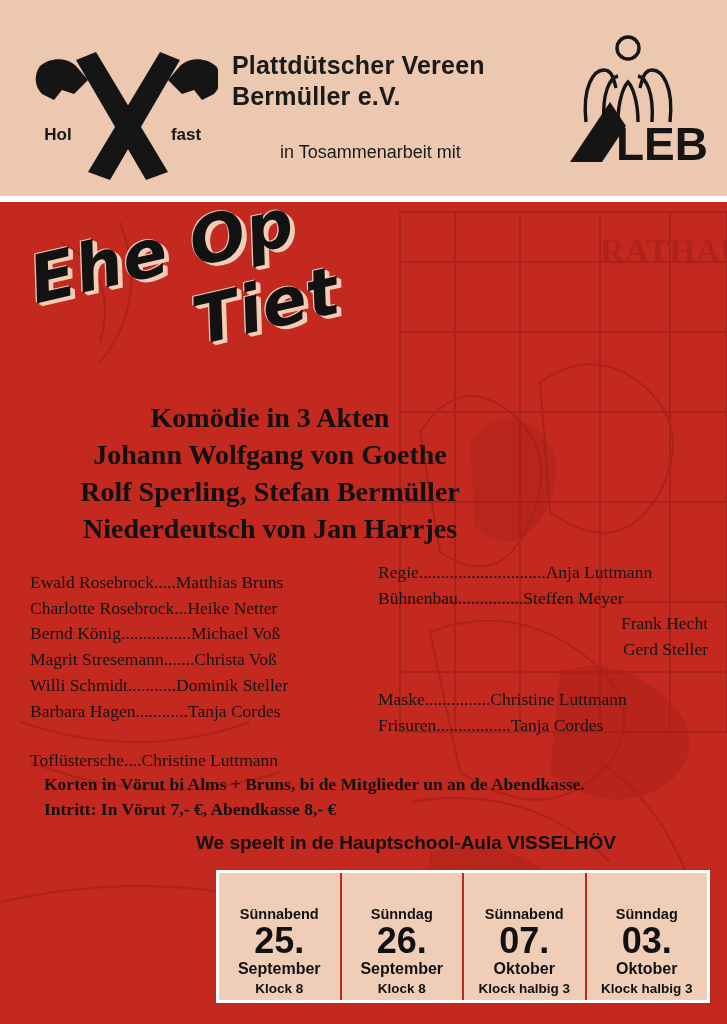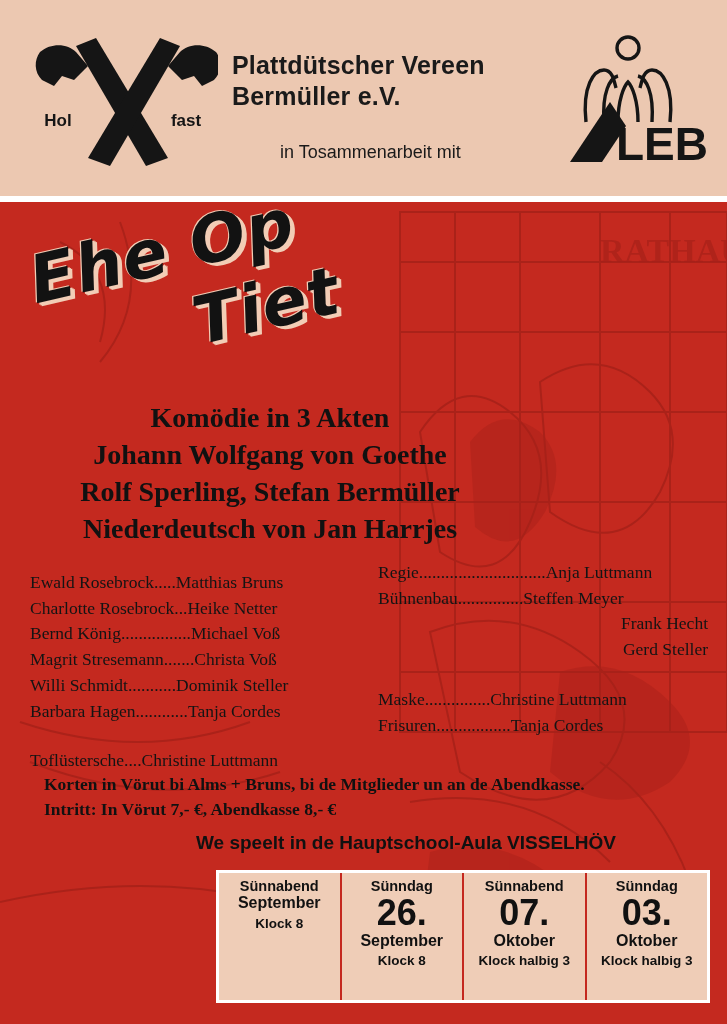--- a/index.html
+++ b/index.html
@@ -18,21 +18,21 @@
 
   
   .header {
     position: absolute;
     left: 0; top: 0;
     width: 727px; height: 196px;
     background: #ecc8b1;
   }
   .header-logo {
     position: absolute;
-    left: 18px; top: 18px;
+    left: 18px; top: 32px;
     width: 200px; height: 150px;
   }
   .club-title {
     position: absolute;
     left: 232px; top: 50px;
     width: 340px;
     color: #1a1a1a;
     font-size: 25px;
     font-weight: bold;
     line-height: 1.22;
@@ -187,20 +187,21 @@
     padding-top: 5px;
     box-sizing: border-box;
   }
   .date-box + .date-box {
     border-left: 2px solid #c4291f;
   }
   .date-day {
     font-size: 14.5px;
     font-weight: bold;
     letter-spacing: 0px;
+    margin-top: 28px;
   }
   .date-num {
     font-size: 36px;
     font-weight: bold;
     line-height: 1.02;
     margin-top: 1px;
   }
   .date-month {
     font-size: 16px;
     font-weight: bold;
@@ -349,20 +350,21 @@
       <div>Korten in Vörut bi Alms + Bruns, bi de Mitglieder un an de Abendkasse.</div>
       <div>Intritt: In Vörut 7,- €, Abendkasse 8,- €</div>
     </div>
 
     <div class="venue">We speelt in de Hauptschool-Aula VISSELHÖV</div>
 
 
     <div class="dates">
       <div class="date-box">
         <div class="date-day">Sünnabend</div>
+        <div class="date-num">25.</div>
         <div class="date-month">September</div>
         <div class="date-time">Klock 8</div>
       </div>
       <div class="date-box">
         <div class="date-day">Sünndag</div>
         <div class="date-num">26.</div>
         <div class="date-month">September</div>
         <div class="date-time">Klock 8</div>
       </div>
       <div class="date-box">

